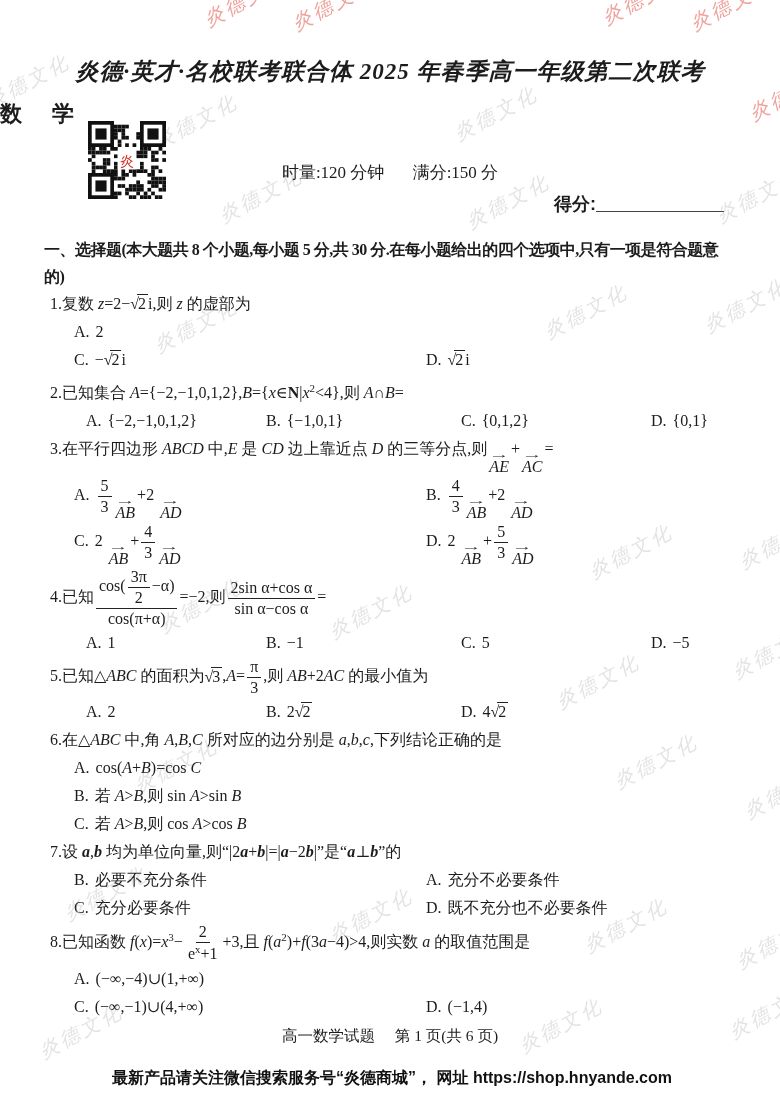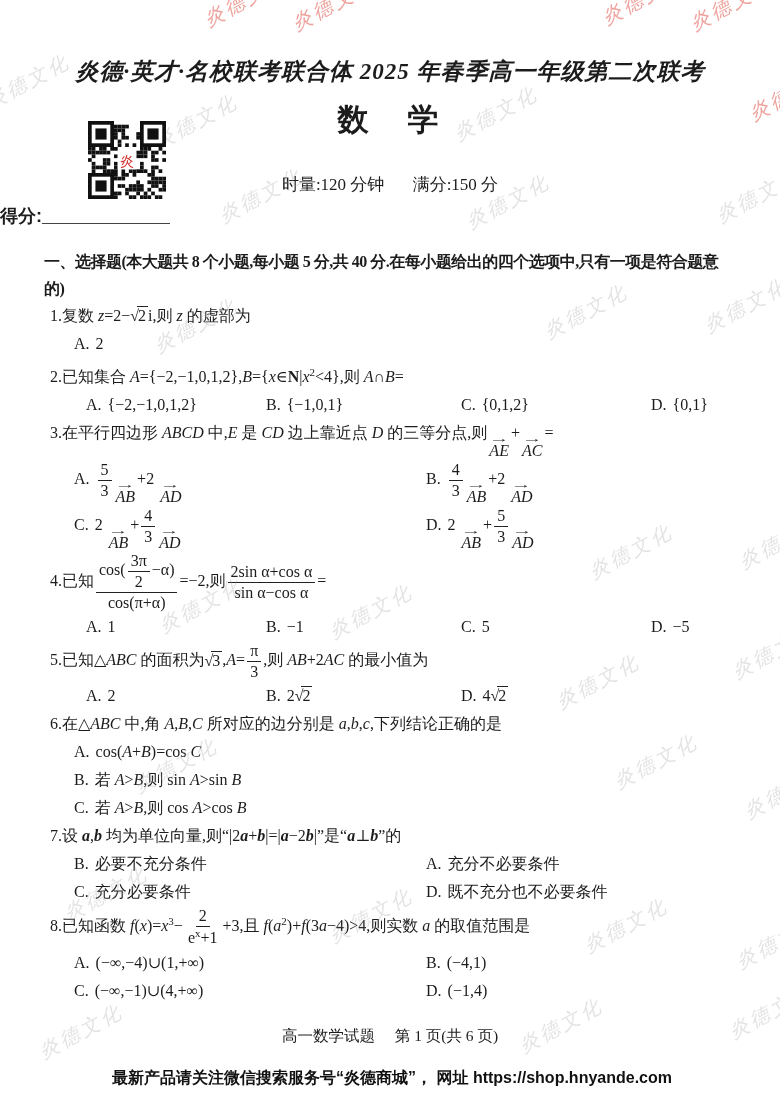--- a/index.html
+++ b/index.html
@@ -5,25 +5,25 @@
   html,body{margin:0;padding:0;background:#fff;}
   .page{position:relative;width:780px;height:1104px;background:#ffffff;overflow:hidden;
         font-family:"Liberation Serif","DejaVu Serif",serif;color:#1c1c1c;}
   
   .wm{position:absolute;transform:rotate(-28deg);font-style:italic;font-size:20px;
       letter-spacing:3px;color:rgba(145,145,145,0.26);white-space:nowrap;pointer-events:none;}
   .wm.red{color:rgba(224,72,60,0.5);}
   
   .exam-title{margin:56px 30px 0;text-align:center;font-size:23px;font-weight:900;
               font-style:italic;letter-spacing:1px;}
-  .subject{margin:12px 0 0;text-align:center;font-size:31px;font-weight:bold;letter-spacing:4px;}
+  .subject{margin:12px 0 0;text-align:left;font-size:22px;font-weight:bold;letter-spacing:4px;}
   .qr{position:absolute;left:88px;top:121px;width:78px;height:78px;}
   .meta{margin-top:32px;text-align:center;font-size:17px;}
   .meta span + span{margin-left:24px;}
-  .score{margin:8px 56px 0 0;text-align:left;font-size:18px;font-weight:bold;
+  .score{margin:8px 56px 0 0;text-align:right;font-size:18px;font-weight:bold;
          font-family:"Liberation Sans","DejaVu Sans",sans-serif;}
   .score-line{display:inline-block;width:128px;height:16px;border-bottom:1.5px solid #444;vertical-align:-2px;}
   
   .content{padding:20px 44px 0;font-size:16px;}
   .section-title{margin:0;font-weight:bold;line-height:27px;letter-spacing:-0.5px;}
   .question{margin:0;}
   .stem{margin-left:6px;line-height:28px;}
   .optrow{display:grid;margin-left:30px;line-height:28px;align-items:center;}
   .row2{grid-template-columns:352px auto;}
   .row4{grid-template-columns:180px 195px 190px auto;margin-left:42px;}
@@ -235,26 +235,30 @@
     <div class="meta">
       <span>时量:120 分钟</span>
       <span>满分:150 分</span>
     </div>
     <div class="score">
       <span>得分:</span><span class="score-line"></span>
     </div>
   </header>
 
   <main class="content">
-    <p class="section-title">一、选择题(本大题共 8 个小题,每小题 5 分,共 40 分.在每小题给出的四个选项中,只有一项是符合题意的)</p>
+    <p class="section-title">一、选择题(本大题共 8 个小题,每小题 5 分,共 30 分.在每小题给出的四个选项中,只有一项是符合题意的)</p>
     <div id="questions">
         <div class="question">
           <div class="stem">1.复数 <span class="it">z</span>=2−<span class="sqrt"><span class="rad">√</span><span class="srt">2</span></span>i,则 <span class="it">z</span> 的虚部为</div>
           <div class="optrow row2">
             <div class="opt"><span class="olab">A.</span>2</div>
+          </div>
+          <div class="optrow row2">
+            <div class="opt"><span class="olab">C.</span>−<span class="sqrt"><span class="rad">√</span><span class="srt">2</span></span>i</div>
+            <div class="opt"><span class="olab">D.</span><span class="sqrt"><span class="rad">√</span><span class="srt">2</span></span>i</div>
           </div>
         </div>
         <div class="question">
           <div class="stem">2.已知集合 <span class="it">A</span>={−2,−1,0,1,2},<span class="it">B</span>={<span class="it">x</span>∈<span class="bn">N</span>|<span class="it">x</span><sup>2</sup>&lt;4},则 <span class="it">A</span>∩<span class="it">B</span>=</div>
           <div class="optrow row4">
             <div class="opt"><span class="olab">A.</span>{−2,−1,0,1,2}</div>
             <div class="opt"><span class="olab">B.</span>{−1,0,1}</div>
             <div class="opt"><span class="olab">C.</span>{0,1,2}</div>
             <div class="opt"><span class="olab">D.</span>{0,1}</div>
           </div>
@@ -358,21 +362,20 @@
             <div class="opt"><span class="olab">D.</span>既不充分也不必要条件</div>
           </div>
         </div>
         <div class="question">
           <div class="stem">8.已知函数 <span class="it">f</span>(<span class="it">x</span>)=<span class="it">x</span><sup>3</sup>−<span class="frac">
               <span class="num">2</span>
               <span class="den">e<sup>x</sup>+1</span>
             </span>+3,且 <span class="it">f</span>(<span class="it">a</span><sup>2</sup>)+<span class="it">f</span>(3<span class="it">a</span>−4)&gt;4,则实数 <span class="it">a</span> 的取值范围是</div>
           <div class="optrow row2">
             <div class="opt"><span class="olab">A.</span>(−∞,−4)∪(1,+∞)</div>
-            <div class="opt"><span class="olab">B.</span>(−4,1)</div>
           </div>
           <div class="optrow row2">
             <div class="opt"><span class="olab">C.</span>(−∞,−1)∪(4,+∞)</div>
             <div class="opt"><span class="olab">D.</span>(−1,4)</div>
           </div>
         </div>
       </div>
   </main>
 
   <div class="footer">

